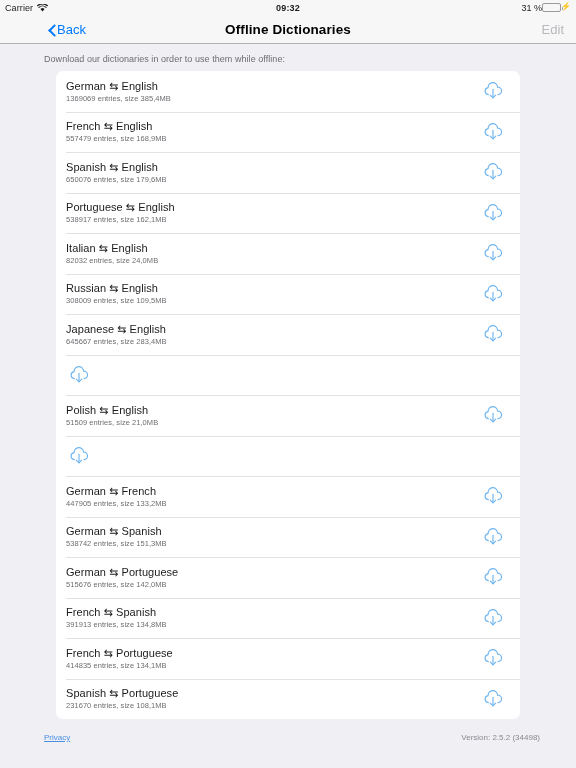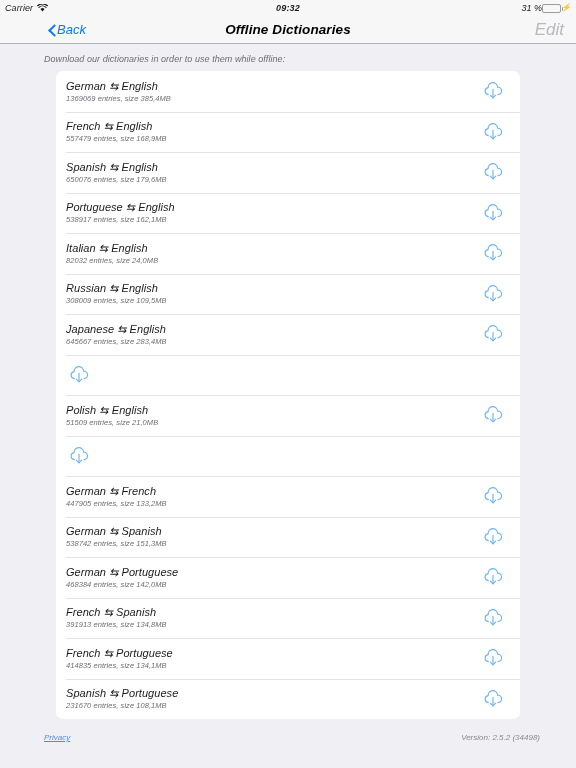--- a/index.html
+++ b/index.html
@@ -9,21 +9,20 @@
     background: #efeff4;
     font-family: "Liberation Sans", sans-serif;
     -webkit-font-smoothing: antialiased;
   }
   #app {
     position: relative;
     width: 576px;
     height: 768px;
     background: #0ea5e9;
     overflow: hidden;
-    font-style: italic;
   }
 
   
   .statusbar {
     position: relative;
     height: 16px;
     background: #f7f7f7;
     font-size: 9px;
     color: #1c1c1e;
     display: flex;
@@ -38,21 +37,21 @@
     left: 0; right: 0;
     text-align: center;
     font-size: 9px;
     font-weight: 600;
     letter-spacing: .2px;
   }
   .sb-right {
     position: absolute;
     right: 5px;
     display: flex;
-    align-items: center;
+    align-items: flex-start;
     gap: 0;
     font-size: 9px;
   }
   .batt {
     position: relative;
     width: 19px; height: 9px;
     border: 1px solid #9a9a9f;
     border-radius: 2px;
     padding: 1px;
   }
@@ -105,21 +104,21 @@
     left: 0; right: 0;
     text-align: center;
     font-size: 13.5px;
     font-weight: 600;
     color: #000;
     letter-spacing: .1px;
   }
   .nav-edit {
     position: absolute;
     right: 12px;
-    font-size: 17px;
+    font-size: 13px;
     color: #b9b9bd;
     cursor: default;
     text-align: center;
   }
 
   
   .content {
     position: relative;
     height: 724px;
     background: #efeff4;
@@ -382,21 +381,21 @@
             <svg width="20" height="18" viewBox="0 0 20 18">
               <path d="M5.3 12.6 a3.5 3.5 0 0 1 -0.2 -6.95 A4.6 4.6 0 0 1 14.6 5.2 a3.6 3.6 0 0 1 0.5 7.4" fill="none" stroke="#6fb5f0" stroke-width="1.15" stroke-linecap="round" stroke-linejoin="round"></path>
               <line x1="10" y1="7.4" x2="10" y2="15.6" stroke="#6fb5f0" stroke-width="1.15" stroke-linecap="round"></line>
               <polyline points="7.3,13.1 10,15.9 12.7,13.1" fill="none" stroke="#6fb5f0" stroke-width="1.15" stroke-linecap="round" stroke-linejoin="round"></polyline>
             </svg>
           </div>
         </div>
         <div class="row">
           <div class="row-texts">
             <div class="row-title">German ⇆ Portuguese</div>
-            <div class="row-sub">468384 entries, size 142,0MB</div>
+            <div class="row-sub">515676 entries, size 142,0MB</div>
           </div>
           <div class="dl-btn">
             <svg width="20" height="18" viewBox="0 0 20 18">
               <path d="M5.3 12.6 a3.5 3.5 0 0 1 -0.2 -6.95 A4.6 4.6 0 0 1 14.6 5.2 a3.6 3.6 0 0 1 0.5 7.4" fill="none" stroke="#6fb5f0" stroke-width="1.15" stroke-linecap="round" stroke-linejoin="round"></path>
               <line x1="10" y1="7.4" x2="10" y2="15.6" stroke="#6fb5f0" stroke-width="1.15" stroke-linecap="round"></line>
               <polyline points="7.3,13.1 10,15.9 12.7,13.1" fill="none" stroke="#6fb5f0" stroke-width="1.15" stroke-linecap="round" stroke-linejoin="round"></polyline>
             </svg>
           </div>
         </div>
         <div class="row">

